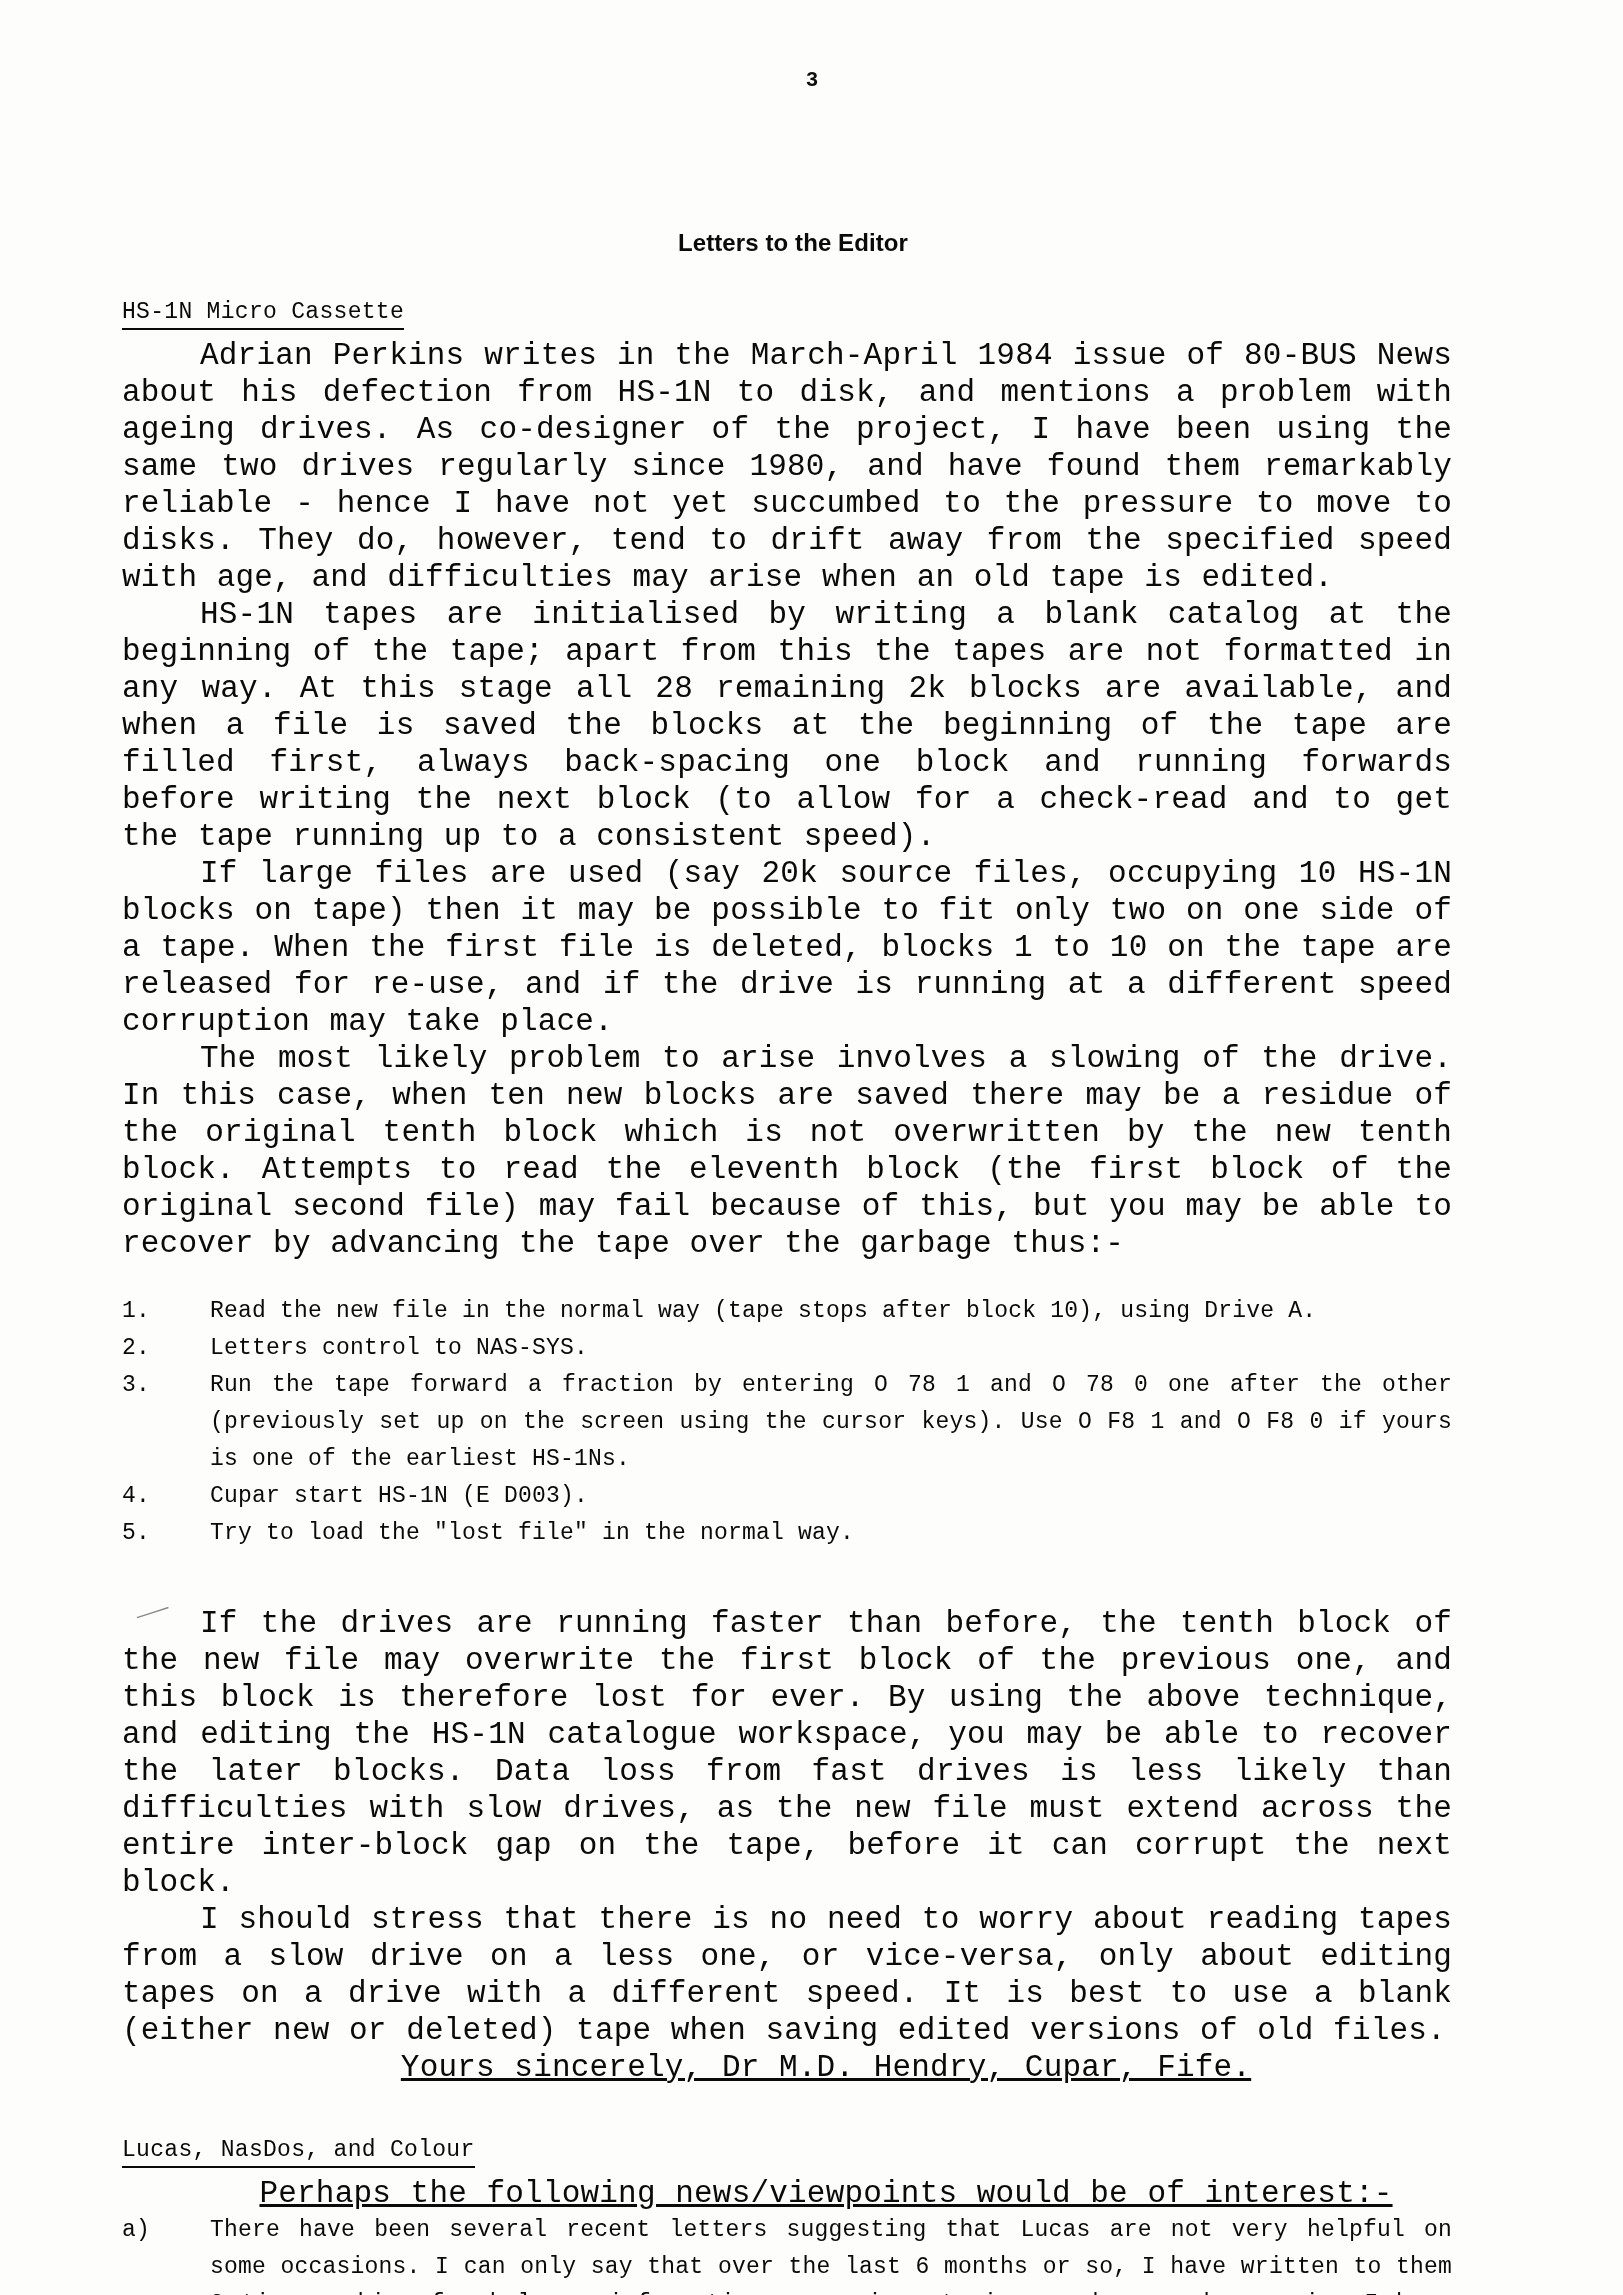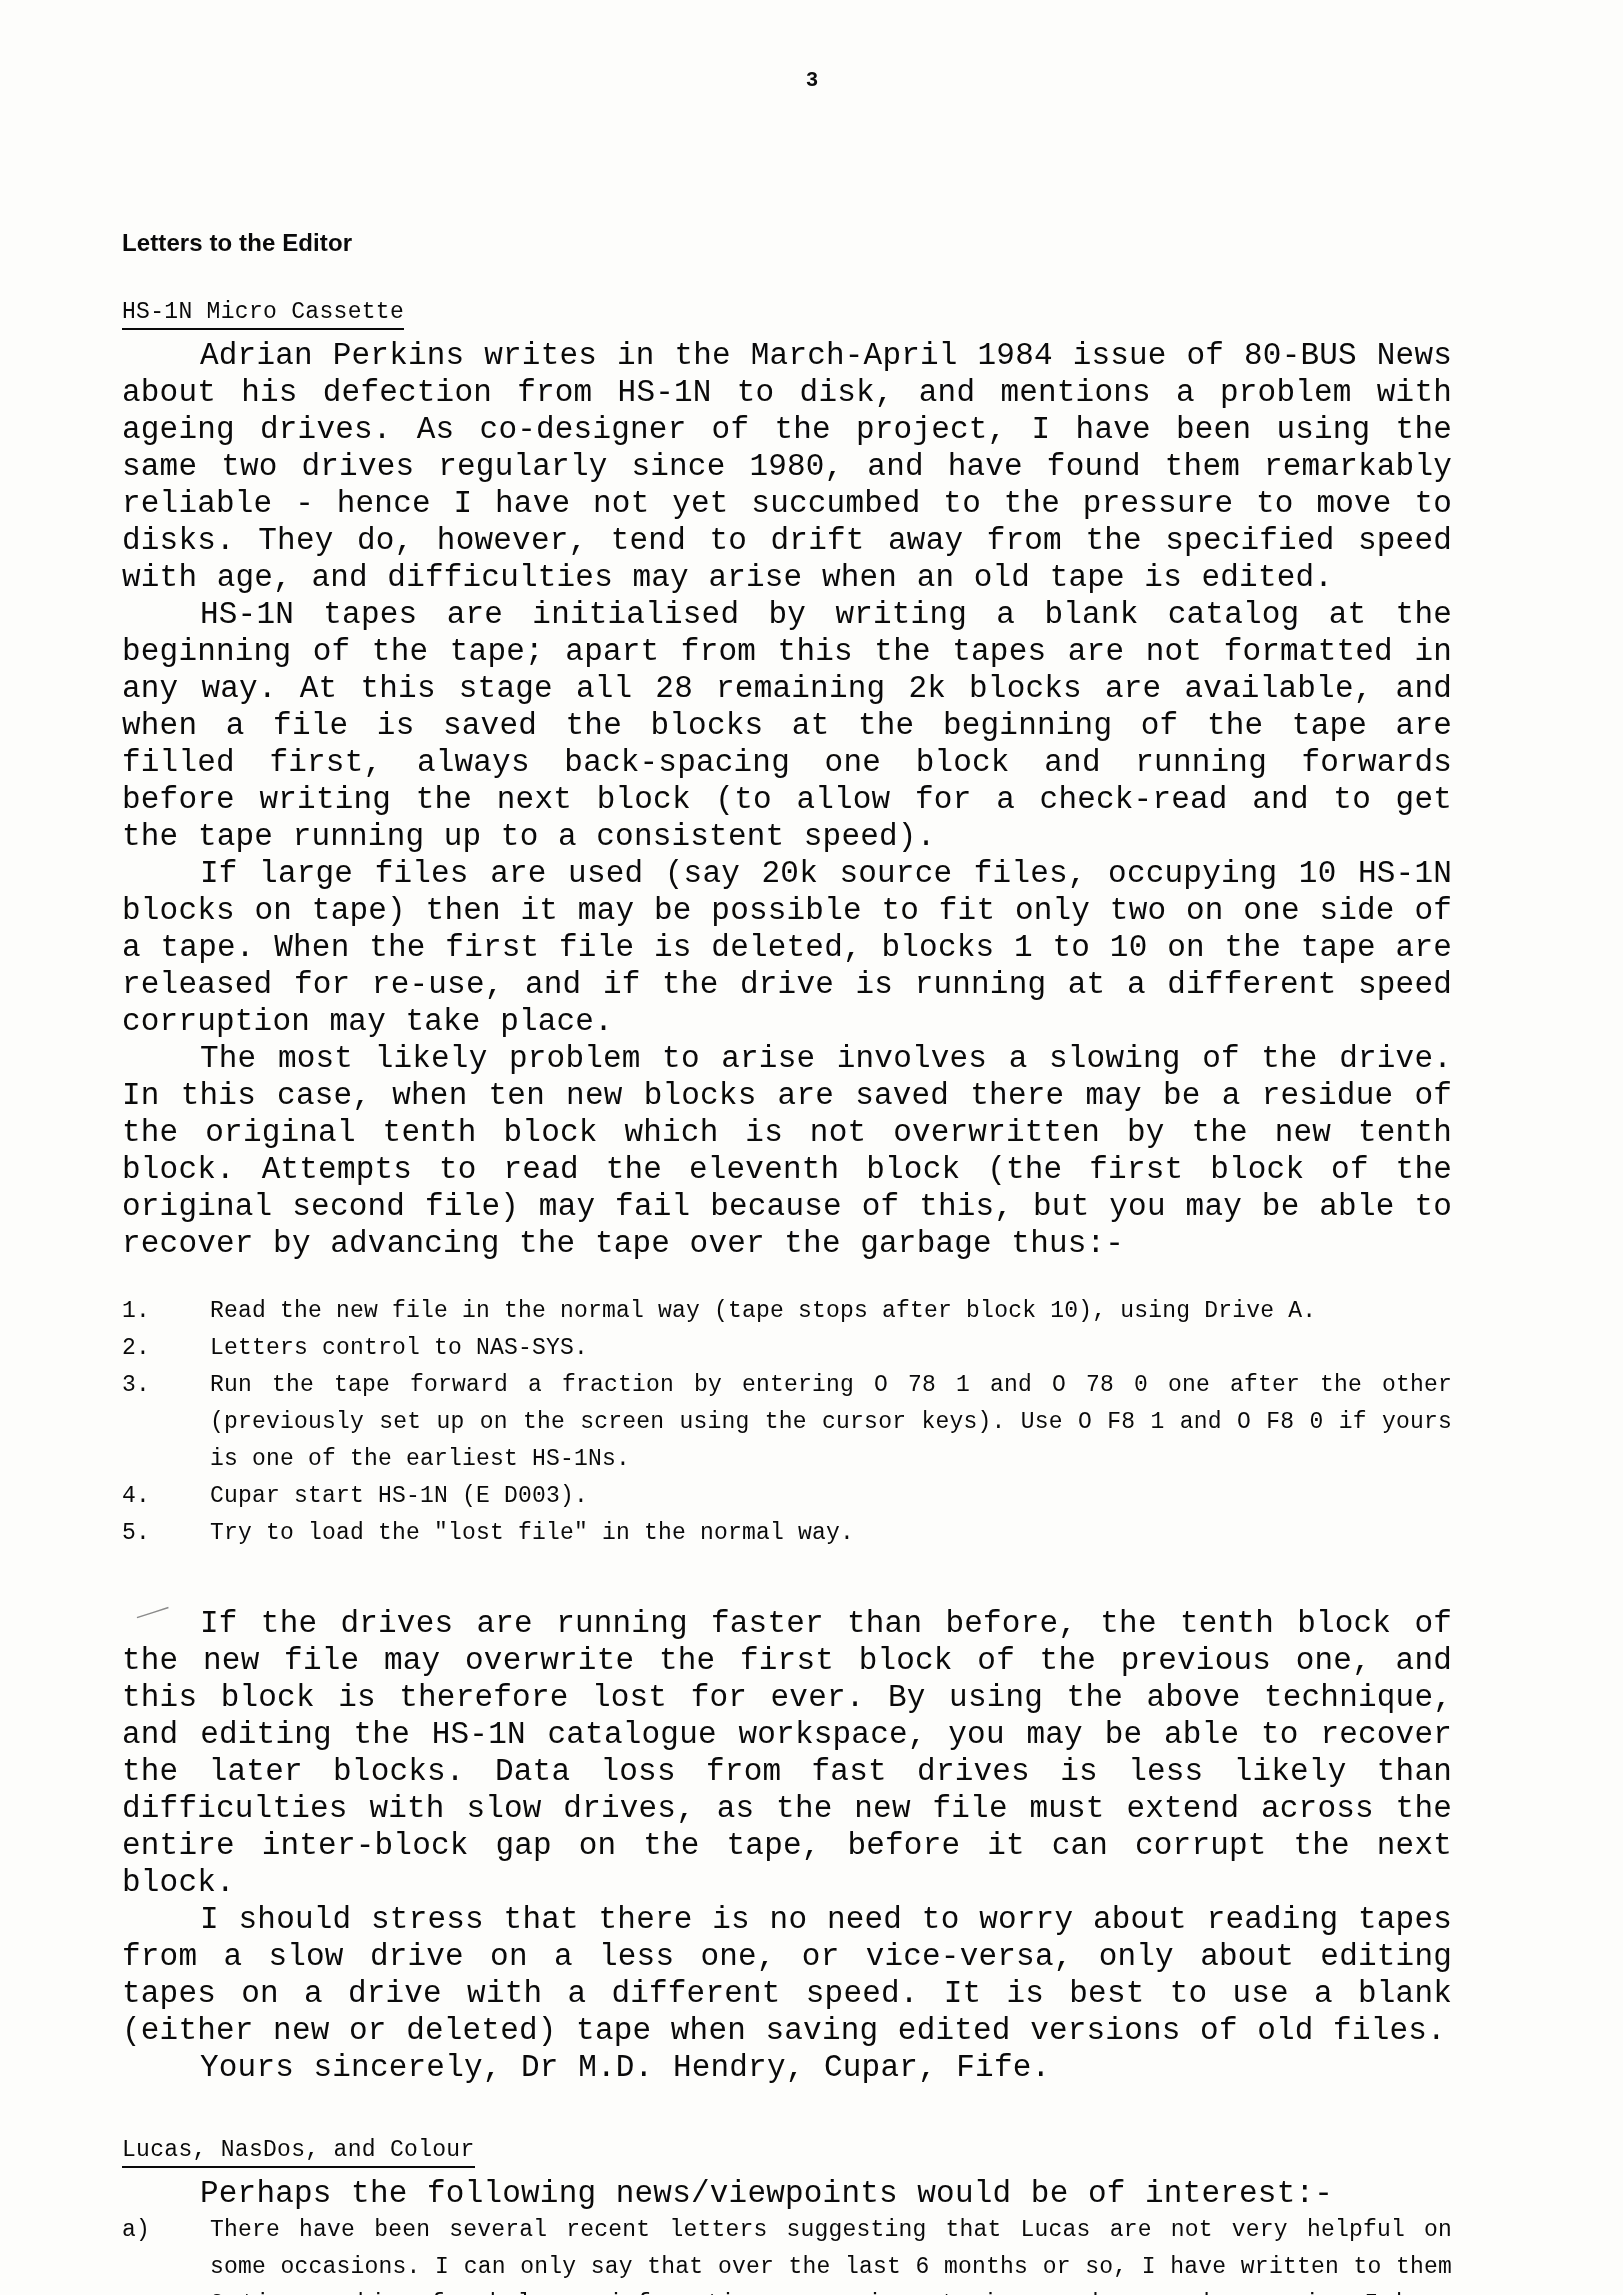--- a/index.html
+++ b/index.html
@@ -42,26 +42,27 @@
   }
 
   .content {
     position: absolute;
     left: 122px;
     top: 229px;
     width: 1330px;
   }
 
   h1.section-title {
-    margin: 0 0 44px 0;
+    margin: 0 0 44px 12px;
     font-family: "Liberation Sans", sans-serif;
     font-weight: bold;
     font-size: 24px;
     letter-spacing: 0.1px;
     color: #0a0a0a;
+    text-align: center;
   }
 
   .letter-title {
     display: inline-block;
     font-family: "Liberation Mono", "DejaVu Sans Mono", monospace;
     font-size: 23px;
     line-height: 1.0;
     letter-spacing: 0.3px;
     color: #0a0a0a;
     border-bottom: 2.1px solid #0a0a0a;
@@ -74,21 +75,21 @@
     font-size: 31px;
     line-height: 37px;
     text-align: justify;
     text-justify: inter-word;
     letter-spacing: 0.2px;
     word-spacing: 0.7px;
     color: #0a0a0a;
     hyphens: none;
   }
   p.body.indent { text-indent: 78px; }
-  p.body.last-left { text-align: left; }
+  p.body.last-left { text-align: center; text-decoration: underline; }
 
   .steps {
     margin: 30.5px 0 0 0;
     padding: 0;
     list-style: none;
   }
   .steps li {
     display: flex;
     align-items: flex-start;
     font-size: 23px;

